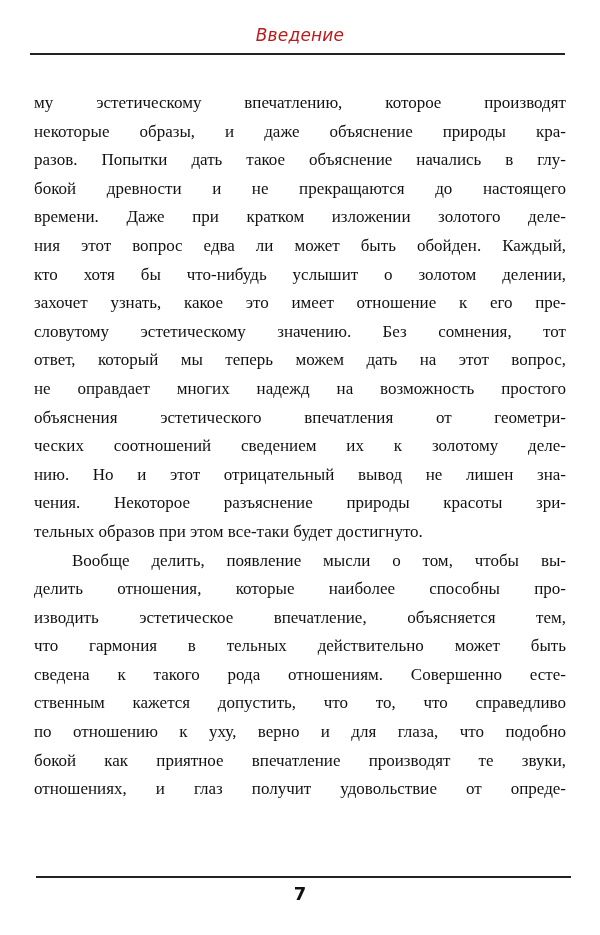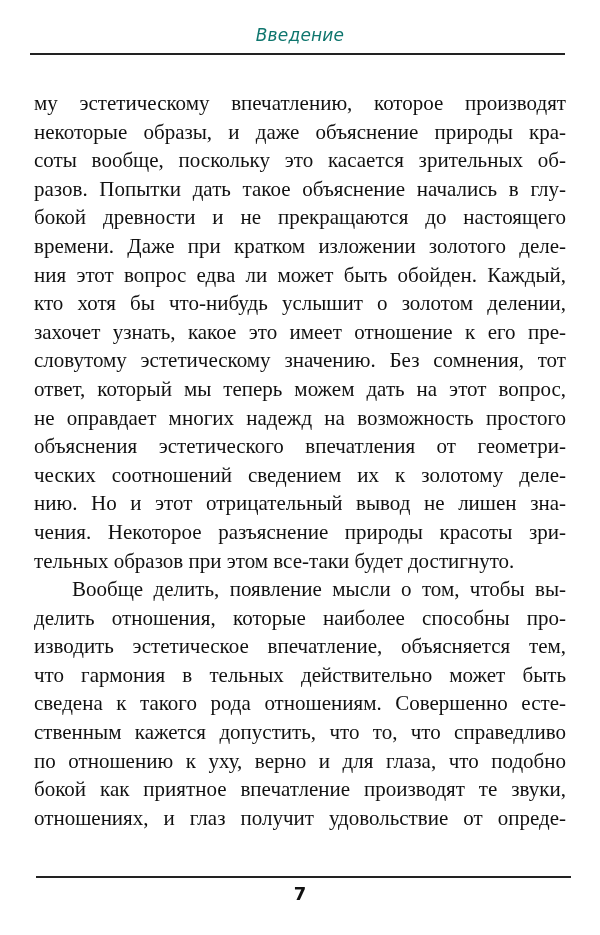--- a/index.html
+++ b/index.html
@@ -16,37 +16,37 @@
   }
   .running-head {
     position: absolute;
     left: 0;
     width: 600px;
     top: 25px;
     text-align: center;
     font-family: "DejaVu Sans", sans-serif;
     font-style: italic;
     font-size: 17px;
-    color: #0f766e;
+    color: #b91c1c;
     letter-spacing: 0.2px;
   }
   .rule {
     position: absolute;
     height: 1.6px;
     background: #222;
   }
   .rule.top { left: 30px; width: 535px; top: 53px; }
   .rule.bottom { left: 36px; width: 535px; top: 876px; }
   .body-text {
     position: absolute;
     left: 34px;
     top: 89px;
     width: 532px;
     font-family: "Liberation Serif", "DejaVu Serif", serif;
-    font-size: 21px;
+    font-size: 17px;
     line-height: 28.6px;
   }
   .line {
     display: block;
     white-space: nowrap;
     text-align: justify;
     text-align-last: justify;
     height: 28.6px;
   }
   .line.last {
@@ -70,21 +70,20 @@
 </head>
 <body>
 
 <div class="running-head">Введение</div>
 <div class="rule top"></div>
 
 <div class="body-text">
   <div>
     <span class="line">му эстетическому впечатлению, которое производят</span>
     <span class="line">некоторые образы, и даже объяснение природы кра-</span>
-    <span class="line">соты вообще, поскольку это касается зрительных об-</span>
     <span class="line">разов. Попытки дать такое объяснение начались в глу-</span>
     <span class="line">бокой древности и не прекращаются до настоящего</span>
     <span class="line">времени. Даже при кратком изложении золотого деле-</span>
     <span class="line">ния этот вопрос едва ли может быть обойден. Каждый,</span>
     <span class="line">кто хотя бы что-нибудь услышит о золотом делении,</span>
     <span class="line">захочет узнать, какое это имеет отношение к его пре-</span>
     <span class="line">словутому эстетическому значению. Без сомнения, тот</span>
     <span class="line">ответ, который мы теперь можем дать на этот вопрос,</span>
     <span class="line">не оправдает многих надежд на возможность простого</span>
     <span class="line">объяснения эстетического впечатления от геометри-</span>

